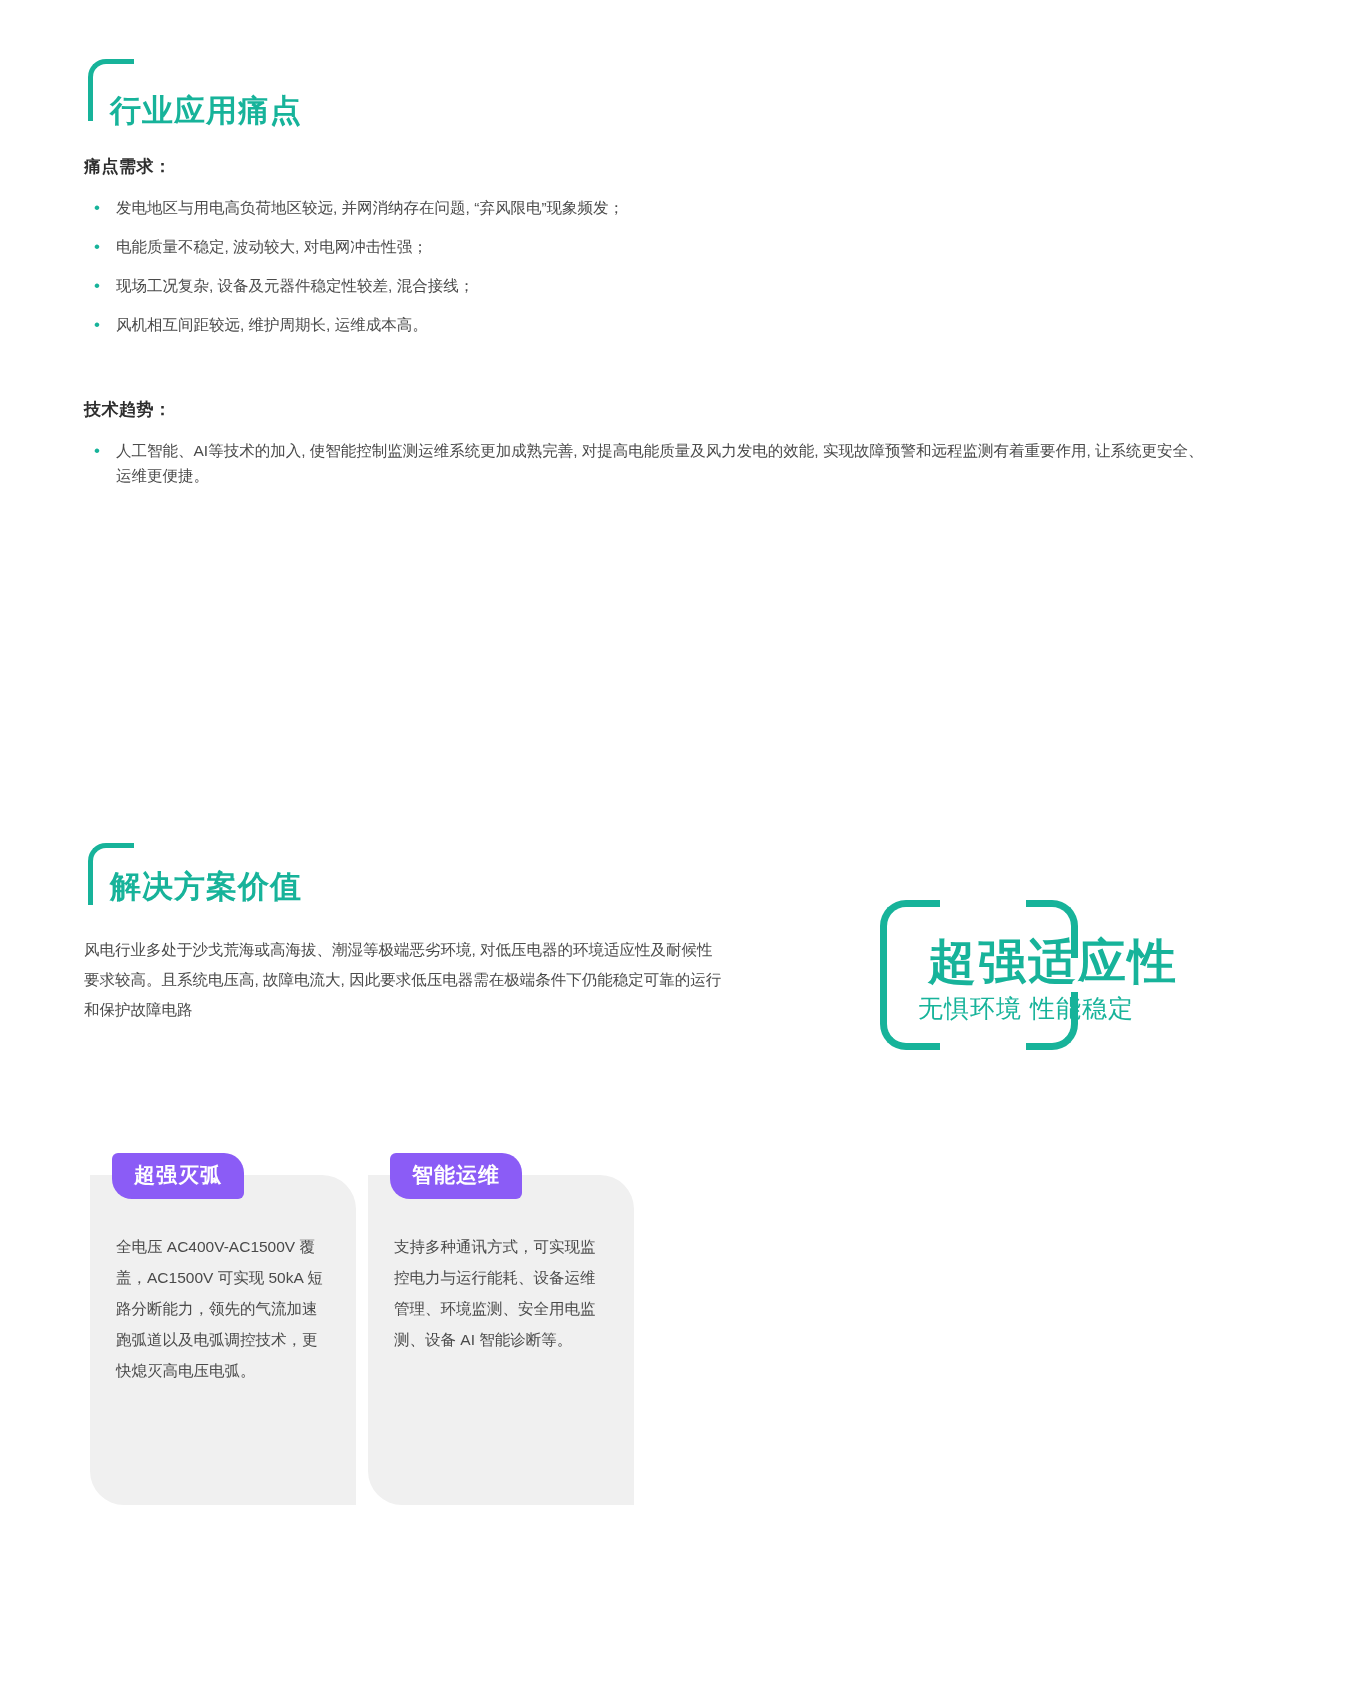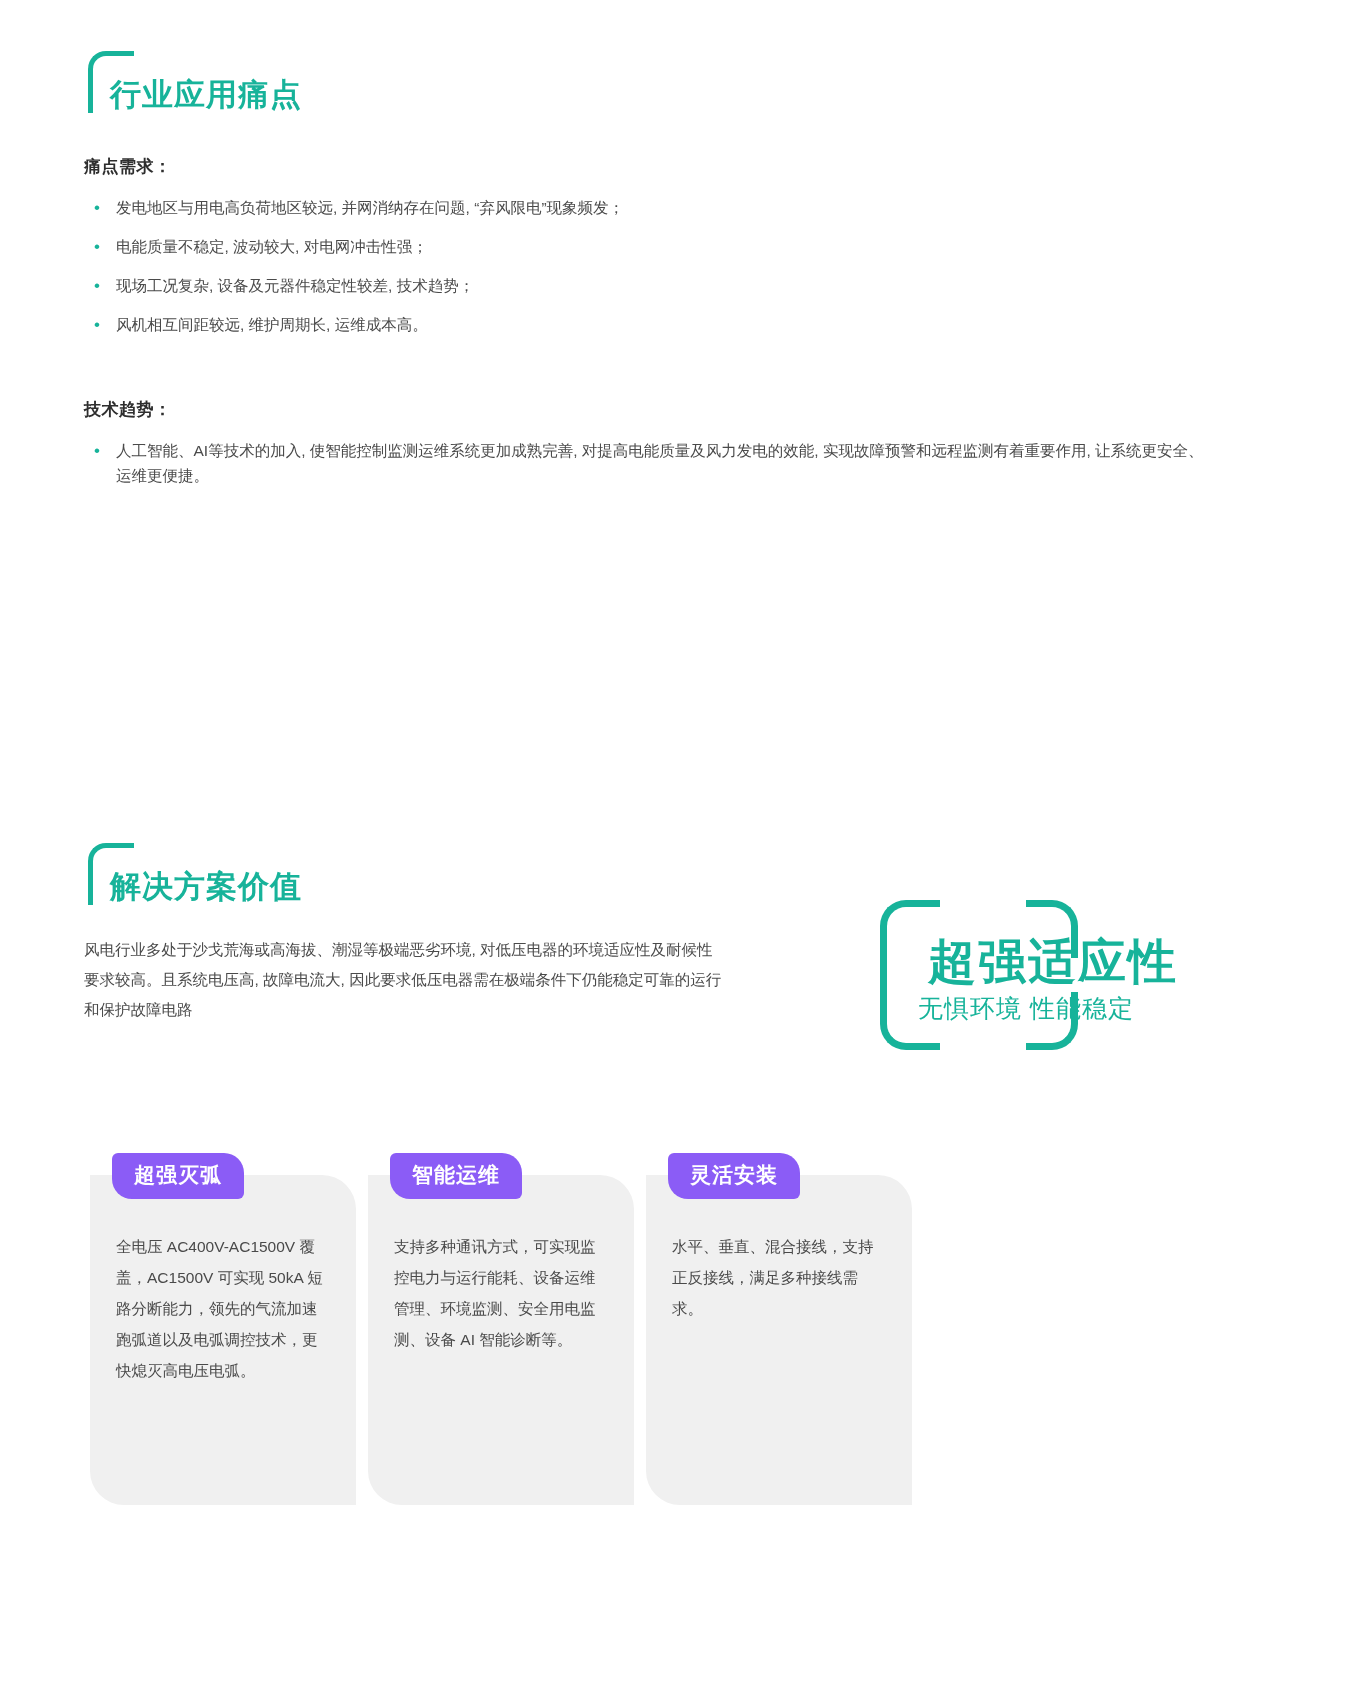--- a/index.html
+++ b/index.html
@@ -184,29 +184,29 @@
     font-size: 15.5px;
     line-height: 2.0;
     color: #4a4a4a;
   }
 </style>
 </head>
 <body>
 
 <div class="section-head" style="left:88px; top:48px;">
   <span class="bracket"></span>
-  <span class="section-title" style="margin-left:22px; margin-top:26px;">行业应用痛点</span>
+  <span class="section-title" style="margin-left:22px; margin-top:42px;">行业应用痛点</span>
 </div>
 
 <div class="sub-head" style="left:84px; top:155px;">痛点需求：</div>
 
 <ul class="bullet-list" style="left:84px; top:195px; width:1100px;">
   <li class="bullet-item">发电地区与用电高负荷地区较远, 并网消纳存在问题, “弃风限电”现象频发；</li>
   <li class="bullet-item">电能质量不稳定, 波动较大, 对电网冲击性强；</li>
-  <li class="bullet-item">现场工况复杂, 设备及元器件稳定性较差, 技术趋势；</li>
+  <li class="bullet-item">现场工况复杂, 设备及元器件稳定性较差, 混合接线；</li>
   <li class="bullet-item">风机相互间距较远, 维护周期长, 运维成本高。</li>
 </ul>
 
 <div class="sub-head" style="left:84px; top:398px;">技术趋势：</div>
 
 <ul class="bullet-list" style="left:84px; top:438px; width:1120px;">
   <li class="bullet-item wide">人工智能、AI等技术的加入, 使智能控制监测运维系统更加成熟完善, 对提高电能质量及风力发电的效能, 实现故障预警和远程监测有着重要作用, 让系统更安全、运维更便捷。</li>
 </ul>
 
 <div class="section-head" style="left:88px; top:840px;">
@@ -231,18 +231,14 @@
     <div class="card-tab">超强灭弧</div>
     <div class="card-body">全电压 AC400V-AC1500V 覆盖，AC1500V 可实现 50kA 短路分断能力，领先的气流加速跑弧道以及电弧调控技术，更快熄灭高电压电弧。</div>
   </div>
 
 
   <div class="card">
     <div class="card-tab">智能运维</div>
     <div class="card-body">支持多种通讯方式，可实现监控电力与运行能耗、设备运维管理、环境监测、安全用电监测、设备 AI 智能诊断等。</div>
   </div>
 
-  <div class="card">
-    <div class="card-tab">灵活安装</div>
-    <div class="card-body">水平、垂直、混合接线，支持正反接线，满足多种接线需求。</div>
-  </div>
 
 </div>
 
 </body></html>

